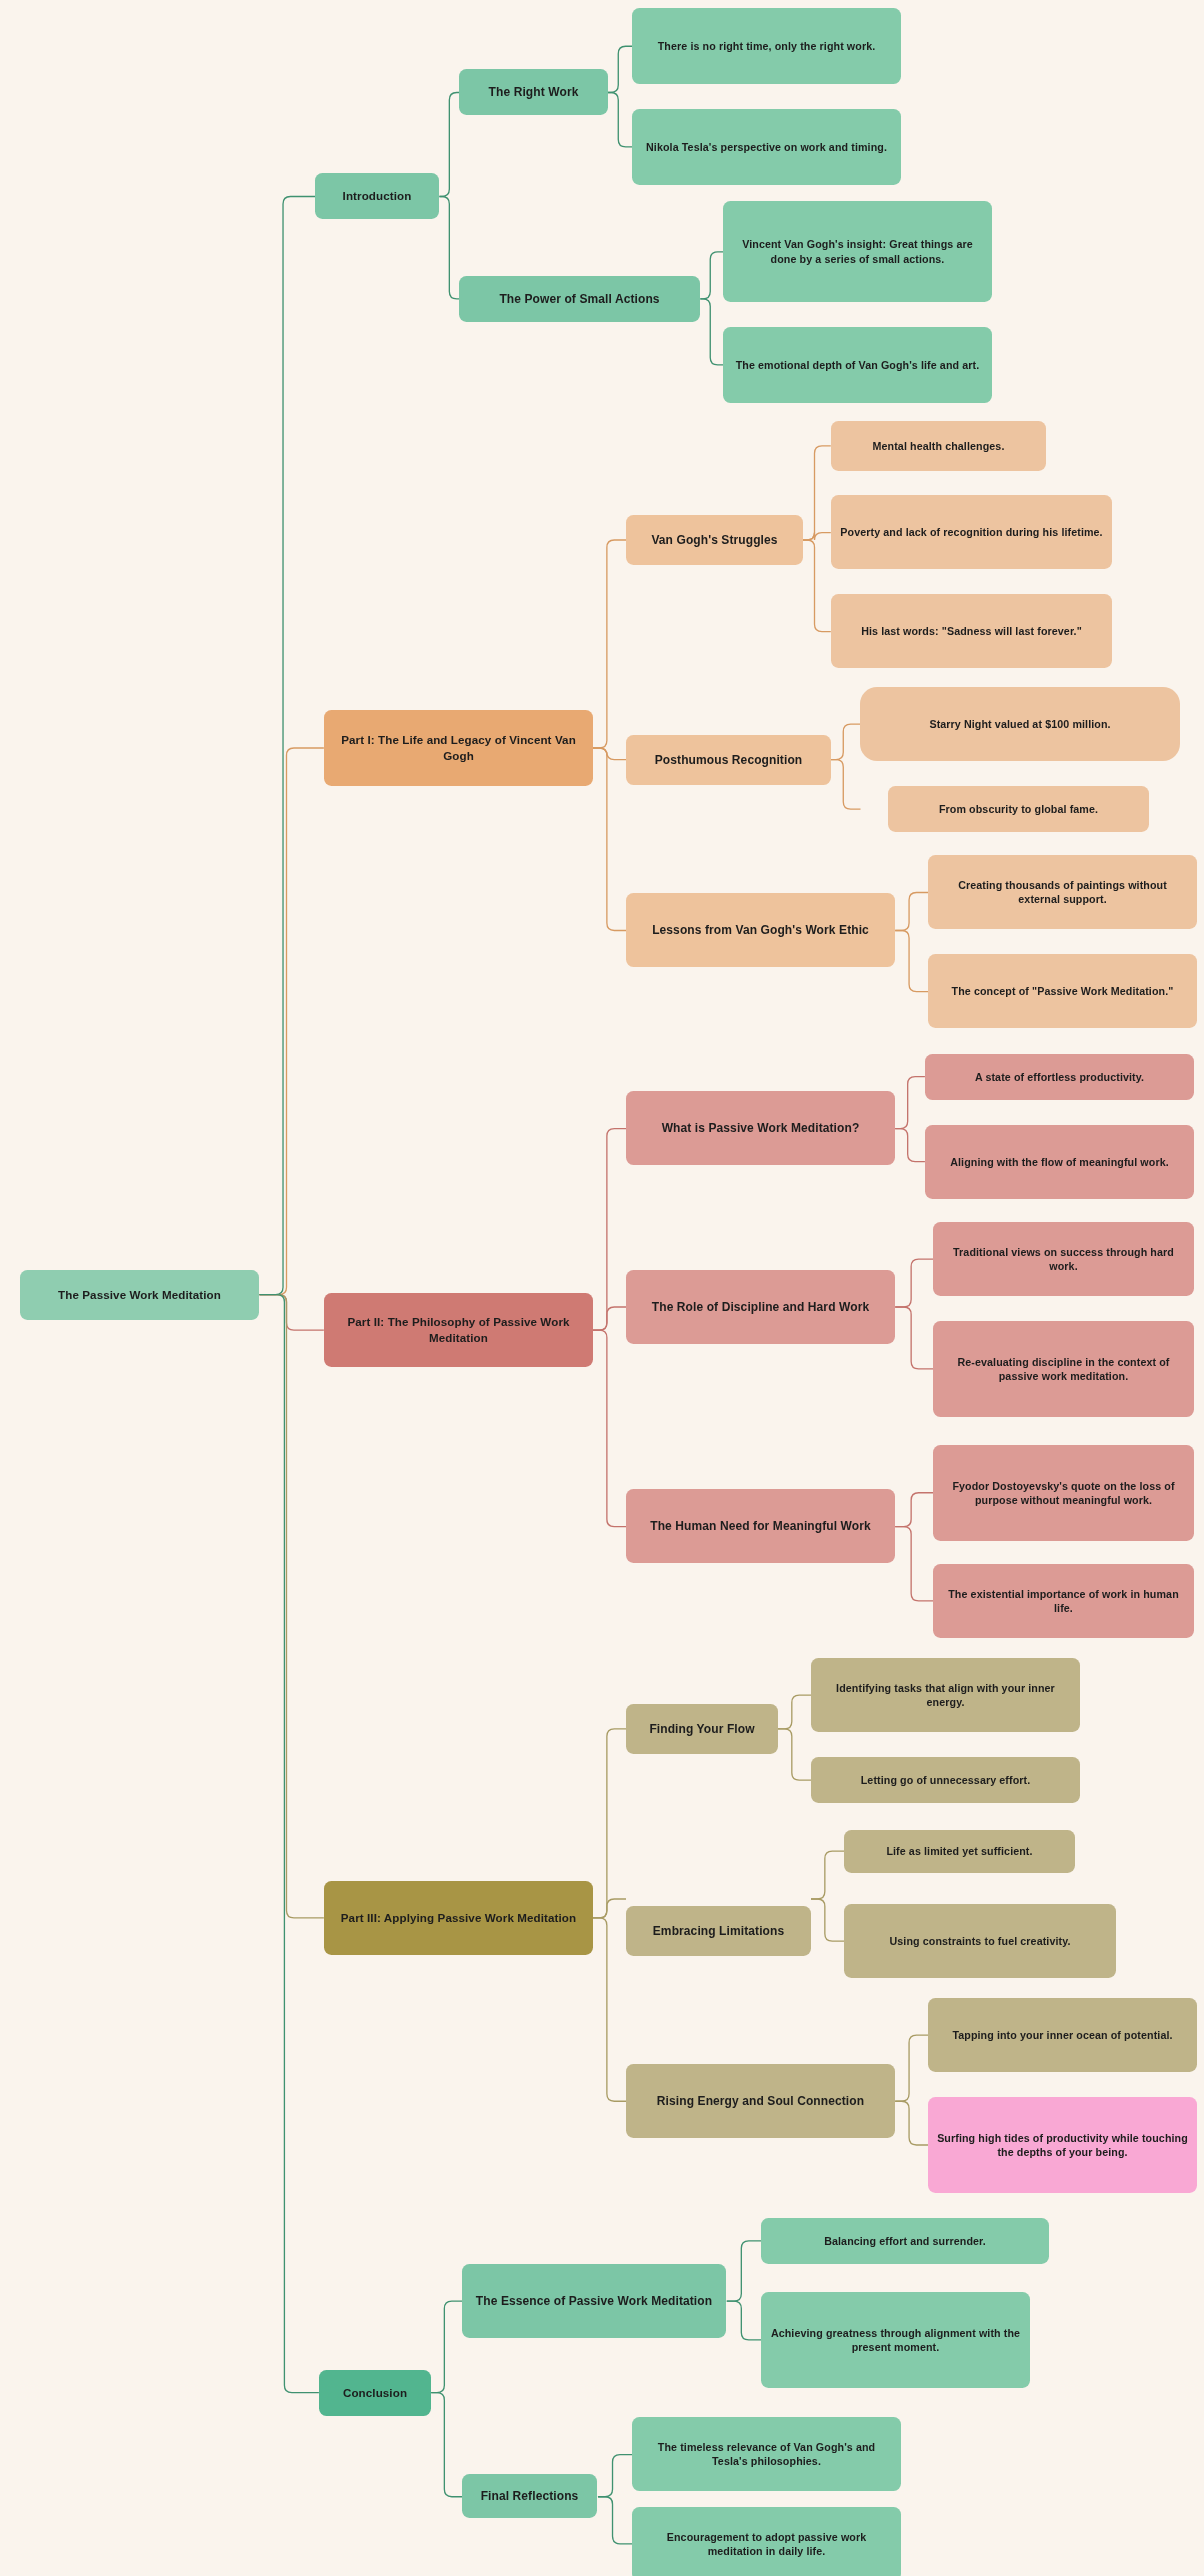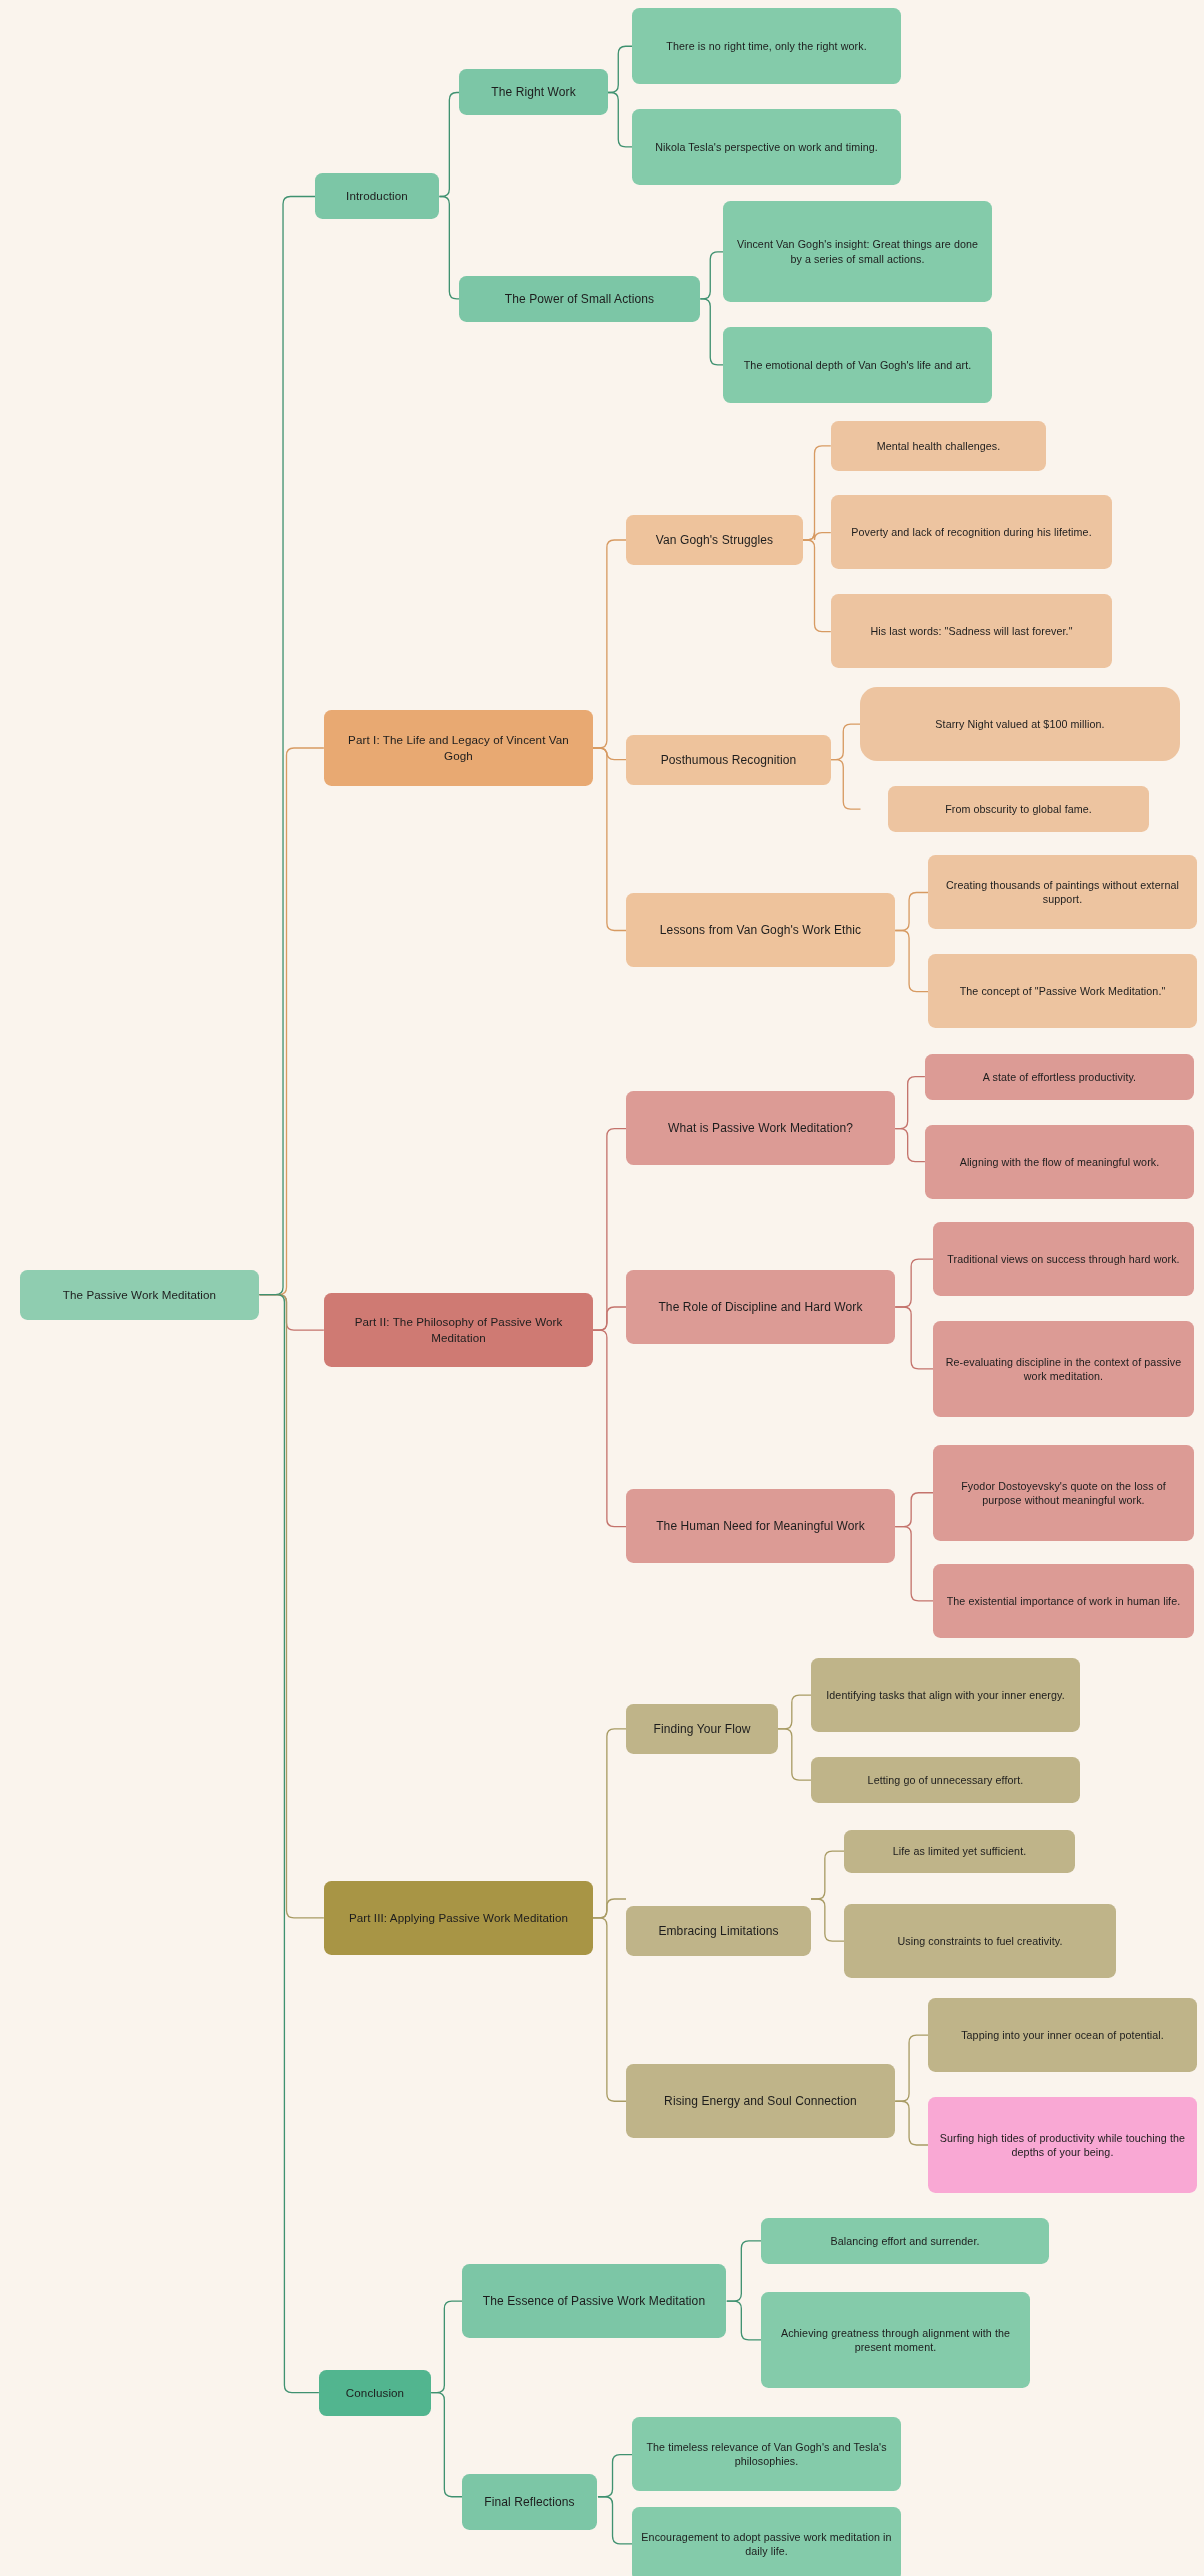--- a/index.html
+++ b/index.html
@@ -15,20 +15,21 @@
     position:absolute;
     box-sizing:border-box;
     border-radius:7.4px;
     display:flex;align-items:center;justify-content:center;
     text-align:center;
     color:#1d1d1d;
     line-height:1.35;
     padding:5.8px 9px;
     font-size:11px;
     letter-spacing:0.1px;
+    font-weight:bold;
   }
   .root{font-size:11.6px;}
   .lvl1{font-size:11.6px;}
   .lvl2{font-size:12px;}
   .leaf{font-size:10.7px;}
 </style>
 </head>
 <body>
 
 <div id="canvas">
@@ -201,21 +202,21 @@
     </div>
     <div class="node lvl2" style="left: 462px; top: 2264px; width: 264px; height: 74px; background: rgb(124, 198, 166);">
       <span>The Essence of Passive Work Meditation</span>
     </div>
     <div class="node leaf" style="left: 761px; top: 2218px; width: 288px; height: 46px; background: rgb(132, 203, 170);">
       <span>Balancing effort and surrender.</span>
     </div>
     <div class="node leaf" style="left: 761px; top: 2292px; width: 269px; height: 96px; background: rgb(132, 203, 170);">
       <span>Achieving greatness through alignment with the present moment.</span>
     </div>
-    <div class="node lvl2" style="left: 462px; top: 2474px; width: 135px; height: 56px; background: rgb(124, 198, 166);">
+    <div class="node lvl2" style="left: 462px; top: 2474px; width: 135px; height: 44px; background: rgb(124, 198, 166);">
       <span>Final Reflections</span>
     </div>
     <div class="node leaf" style="left: 632px; top: 2417px; width: 269px; height: 74px; background: rgb(132, 203, 170);">
       <span>The timeless relevance of Van Gogh's and Tesla's philosophies.</span>
     </div>
     <div class="node leaf" style="left: 632px; top: 2507px; width: 269px; height: 74px; background: rgb(132, 203, 170);">
       <span>Encouragement to adopt passive work meditation in daily life.</span>
     </div>
   </div>
 

